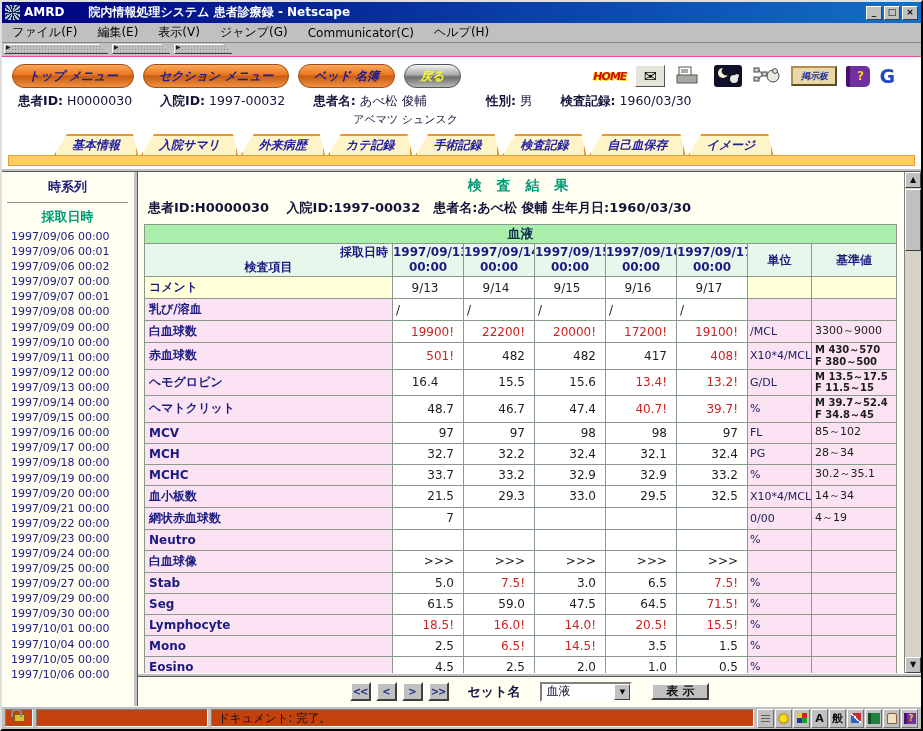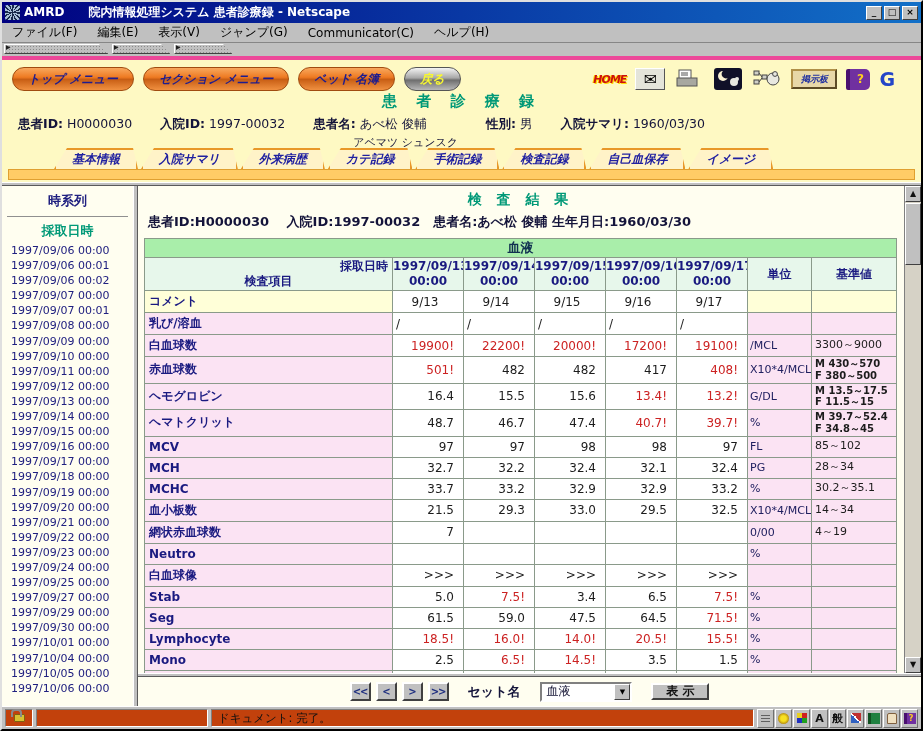--- a/index.html
+++ b/index.html
@@ -12,21 +12,21 @@
 .winbtns{display:flex;gap:2px}
 .winbtn{width:16px;height:14px;background:#c0c0c0;border:1px solid;border-color:#fff #404040 #404040 #fff;font-size:9px;line-height:11px;text-align:center;font-weight:bold;color:#000}
 
 .menubar{height:20px;background:#c0c0c0;border-bottom:1px solid #868686;display:flex;align-items:center;gap:20px;padding:0 10px;font-size:12px;color:#000;flex:none}
 .menuitem{white-space:nowrap;cursor:default}
 
 .toolstrip{height:13px;background:#c0c0c0;display:flex;gap:4px;padding:1px 0 0 2px;flex:none}
 .handle{height:10px;background:#c0c0c0;border:1px solid;border-color:#fff #404040 #404040 #fff;clip-path:polygon(0 0,calc(100% - 9px) 0,100% 100%,0 100%);background-image:radial-gradient(#8a8a8a .8px,transparent .9px);background-size:3px 3px;position:relative}
 .handle::before{content:"▶";position:absolute;left:1px;top:-2px;font-size:6px;color:#202020}
 
-.topframe{height:126px;background:#fef9c3;border-top:4px solid #ec4899;position:relative;flex:none}
+.topframe{height:112px;background:#ffffff;border-top:1px solid #ec4899;position:relative;flex:none}
 .btnrow{display:flex;align-items:center;padding:7px 10px 0 10px}
 .pill{height:24px;border-radius:12px;display:flex;align-items:center;justify-content:center;font-size:12px;font-weight:bold;font-style:italic;color:#1c1c90;padding:0 15px;margin-right:9px;background:linear-gradient(#f8a85e 0%,#ee7a22 42%,#c85e14 52%,#f09040 100%);border:1px solid #a04c10;cursor:pointer;white-space:nowrap}
 .pill.gray{background:linear-gradient(#f4f4f4 0%,#a8a8a8 45%,#6e6e6e 55%,#b8b8b8 100%);border-color:#555;color:#f8f830}
 .iconrow{margin-left:auto;display:flex;align-items:center;gap:9px;padding-right:16px}
 .homeic{color:#cc1010;font-weight:bold;font-size:11px;font-style:italic;text-shadow:1px 1px 0 #ffd700,-1px 0 0 #ffd700;letter-spacing:-1px}
 .icbox{width:30px;height:22px;display:flex;align-items:center;justify-content:center}
 .mailic{background:#e4e4da;border:1px solid;border-color:#fff #555 #555 #fff}
 .boardic{width:46px;height:20px;background:#e8d8a8;border:2px outset #b09048;color:#2030a0;font-size:9px;font-weight:bold;font-style:italic;display:flex;align-items:center;justify-content:center;white-space:nowrap}
 .bookic{width:24px;height:21px;background:#7030a0;border-radius:2px 5px 5px 2px;border-left:4px solid #4a1070;color:#ffd020;font-weight:bold;font-size:12px;display:flex;align-items:center;justify-content:center}
 .gic{color:#2446c8;font-weight:bold;font-size:19px;line-height:20px}
@@ -165,32 +165,31 @@
               <circle cx="20" cy="11" r="6" fill="#e8e8e0" stroke="#444"></circle>
               <circle cx="22" cy="6" r="2.4" fill="#e8e8e0" stroke="#444"></circle>
             </svg>
         </div>
         <div class="boardic">掲示板</div>
         <div class="bookic">?</div>
         <span class="gic">G</span>
       </div>
     </div>
 
-    <div class="pagetitle">患 者 診 療 録</div>
 
     <div class="patientrow">
       <span class="pseg"><span class="plabel">患者ID:</span> <span>H0000030</span></span>
       <span class="pseg"><span class="plabel">入院ID:</span> <span>1997-00032</span></span>
       <span class="pseg">
         <span class="plabel">患者名:</span>
         <span>あべ松 俊輔</span>
         <div class="kana">アベマツ シュンスク</div>
       </span>
       <span class="pseg"><span class="plabel">性別:</span> <span>男</span></span>
-      <span class="pseg"><span class="plabel">入院サマリ:</span> <span>1960/03/30</span></span>
+      <span class="pseg"><span class="plabel">検査記録:</span> <span>1960/03/30</span></span>
     </div>
 
     <div class="tabswrap">
       <div class="tabs">
         <div class="tab">基本情報</div>
         <div class="tab">入院サマリ</div>
         <div class="tab">外来病歴</div>
         <div class="tab">カテ記録</div>
         <div class="tab">手術記録</div>
         <div class="tab">検査記録</div>
@@ -311,21 +310,21 @@
                 <td class="val red" style="text-align:right">501!</td>
                 <td class="val" style="text-align:right">482</td>
                 <td class="val" style="text-align:right">482</td>
                 <td class="val" style="text-align:right">417</td>
                 <td class="val red" style="text-align:right">408!</td>
                 <td class="unit pinkbg">X10*4/MCL</td>
                 <td class="ref pinkbg sm">M 430～570<br>F 380～500</td>
               </tr>
               <tr>
                 <td class="lab pinkbg">ヘモグロビン</td>
-                <td class="val" style="text-align:right">16.4</td>
+                <td class="val" style="text-align:center">16.4</td>
                 <td class="val" style="text-align:right">15.5</td>
                 <td class="val" style="text-align:right">15.6</td>
                 <td class="val red" style="text-align:right">13.4!</td>
                 <td class="val red" style="text-align:right">13.2!</td>
                 <td class="unit pinkbg">G/DL</td>
                 <td class="ref pinkbg sm">M 13.5～17.5<br>F 11.5～15</td>
               </tr>
               <tr>
                 <td class="lab pinkbg">ヘマトクリット</td>
                 <td class="val" style="text-align:right">48.7</td>
@@ -403,21 +402,21 @@
                 <td class="val" style="text-align:right">&gt;&gt;&gt;</td>
                 <td class="val" style="text-align:right">&gt;&gt;&gt;</td>
                 <td class="val" style="text-align:right">&gt;&gt;&gt;</td>
                 <td class="unit pinkbg"></td>
                 <td class="ref pinkbg"></td>
               </tr>
               <tr>
                 <td class="lab pinkbg">Stab</td>
                 <td class="val" style="text-align:right">5.0</td>
                 <td class="val red" style="text-align:right">7.5!</td>
-                <td class="val" style="text-align:right">3.4</td>
+                <td class="val" style="text-align:right">3.0</td>
                 <td class="val" style="text-align:right">6.5</td>
                 <td class="val red" style="text-align:right">7.5!</td>
                 <td class="unit pinkbg">%</td>
                 <td class="ref pinkbg"></td>
               </tr>
               <tr>
                 <td class="lab pinkbg">Seg</td>
                 <td class="val" style="text-align:right">61.5</td>
                 <td class="val" style="text-align:right">59.0</td>
                 <td class="val" style="text-align:right">47.5</td>

